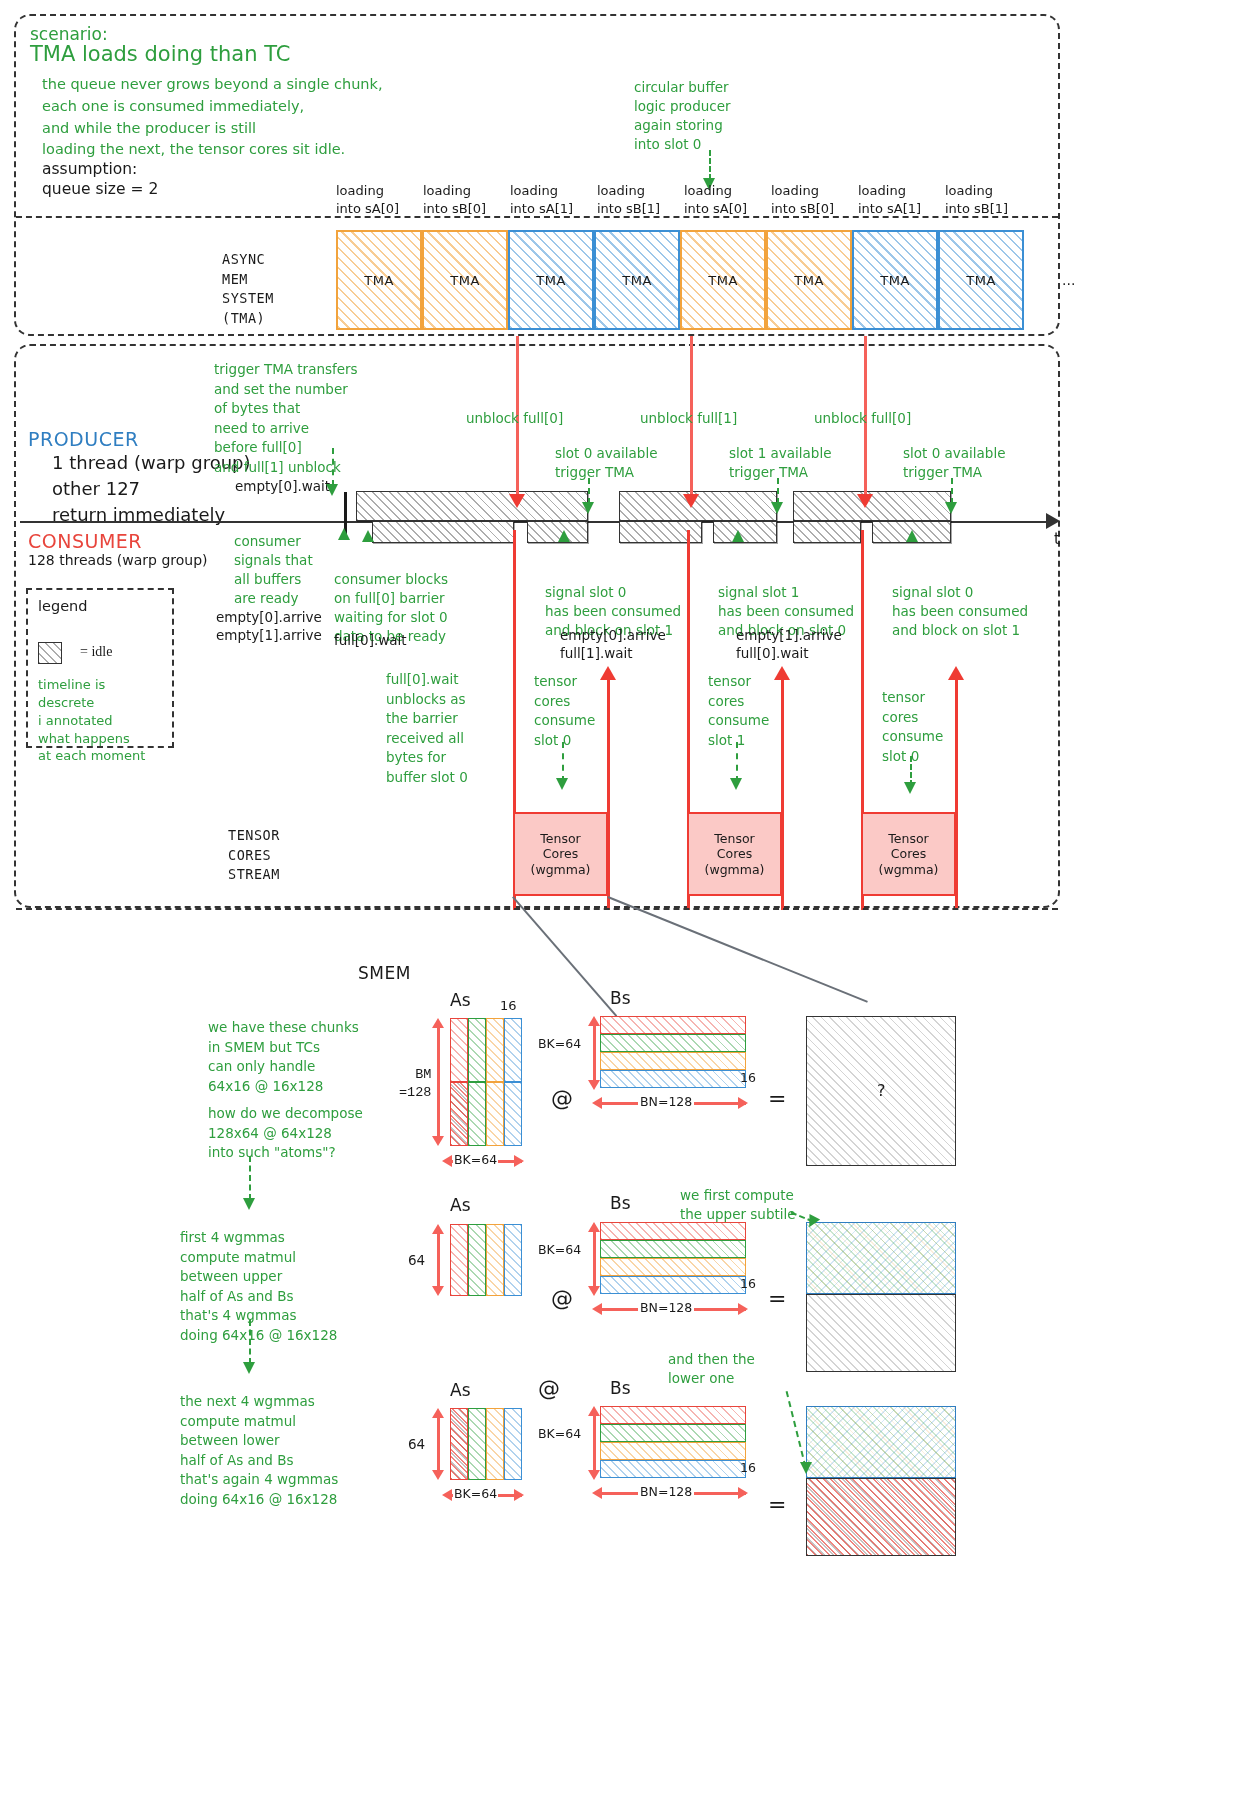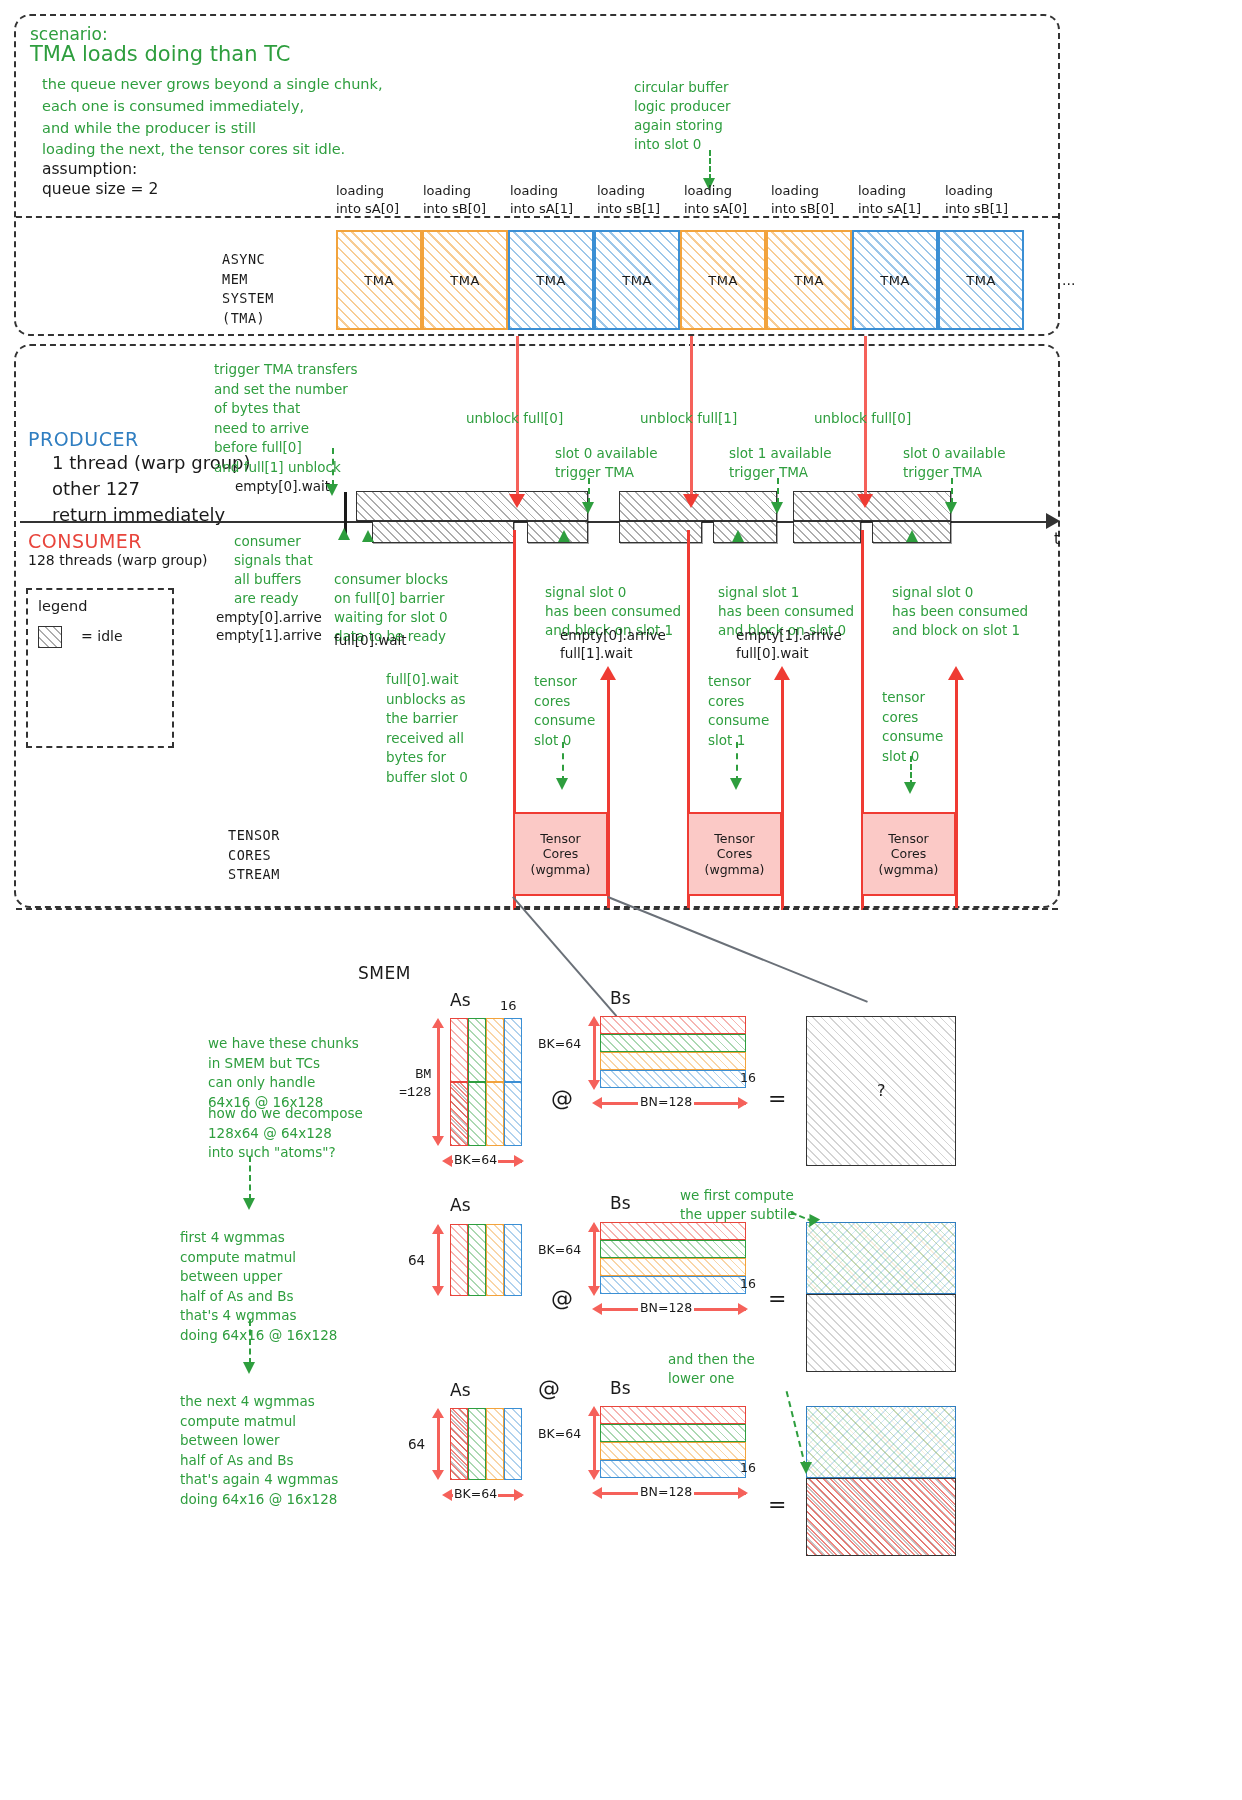--- a/index.html
+++ b/index.html
@@ -218,24 +218,29 @@
 <div class="abs txt blue" style="left:28px;top:428px;font-size:19px;letter-spacing:.5px;">PRODUCER</div>
 <div class="abs txt blk" style="left:28px;top:450px;font-size:18px;line-height:1.45;margin-left:24px;">1 thread (warp group)
 other 127
 return immediately</div>
 
 <div class="abs txt red" style="left:28px;top:530px;font-size:19px;letter-spacing:.5px;">CONSUMER</div>
 <div class="abs txt blk" style="left:28px;top:552px;font-size:14px;">128 threads (warp group)</div>
 
 <div class="legend" style="left:26px;top:588px;width:148px;height:160px;">
   <div class="txt blk" style="font-size:14.5px;">legend</div>
-  <div style="margin-top:10px;">
+  <div style="margin-top:26px;font-family:Liberation Serif, serif;">
     <span class="sw"></span>
     <span class="txt blk" style="font-size:14px;margin-left:14px;">= idle</span>
   </div>
+  <div class="txt green" style="font-size:13px;line-height:1.38;margin-top:12px;">timeline is
+descrete
+i annotated
+what happens
+at each moment</div>
 </div>
 
 <div class="abs txt green" style="left:214px;top:360px;font-size:13.5px;line-height:1.45;">trigger TMA transfers
 and set the number
 of bytes that
 need to arrive
 before full[0]
 and full[1] unblock</div>
 <div class="abs txt blk" style="left:235px;top:478px;font-size:13.5px;">empty[0].wait</div>
 <div class="gdash" style="left:332px;top:448px;height:38px;"></div>
@@ -376,21 +381,21 @@
   <span class="txt" style="text-align:center;">Tensor
 Cores
 (wgmma)</span>
 </div>
 
 <div class="leader" style="left:513px;top:896px;width:158px;transform:rotate(49deg);"></div>
 <div class="leader" style="left:608px;top:896px;width:280px;transform:rotate(22deg);"></div>
 
 <div class="abs txt blk" style="left:358px;top:963px;font-size:17px;letter-spacing:.5px;">SMEM</div>
 
-<div class="abs txt green" style="left:208px;top:1018px;font-size:13.5px;line-height:1.45;margin-top:16px;">we have these chunks
+<div class="abs txt green" style="left:208px;top:1018px;font-size:13.5px;line-height:1.45;">we have these chunks
 in SMEM but TCs
 can only handle
 64x16 @ 16x128</div>
 <div class="abs txt green" style="left:208px;top:1104px;font-size:13.5px;line-height:1.45;">how do we decompose
 128x64 @ 64x128
 intо such "atoms"?</div>
 <div class="gdash" style="left:249px;top:1156px;height:44px;"></div>
 <div class="gah-down" style="left:243px;top:1198px;"></div>
 <div class="abs txt green" style="left:180px;top:1228px;font-size:13.5px;line-height:1.45;">first 4 wgmmas
 compute matmul

